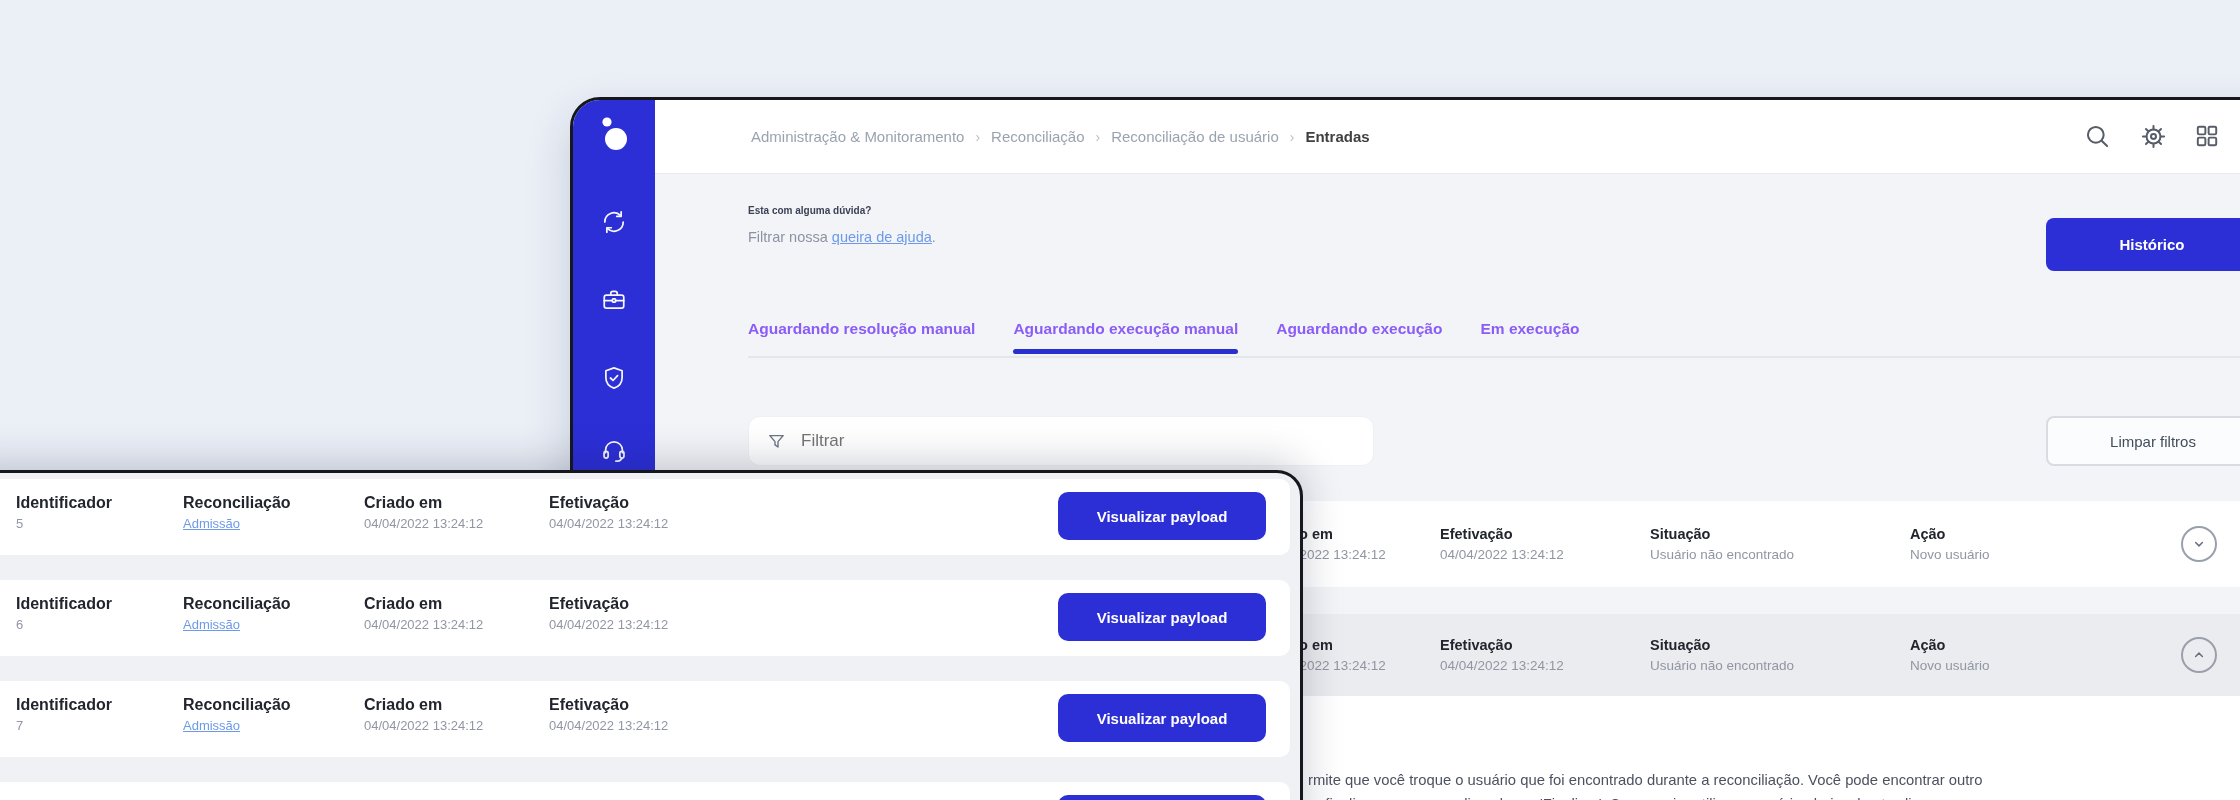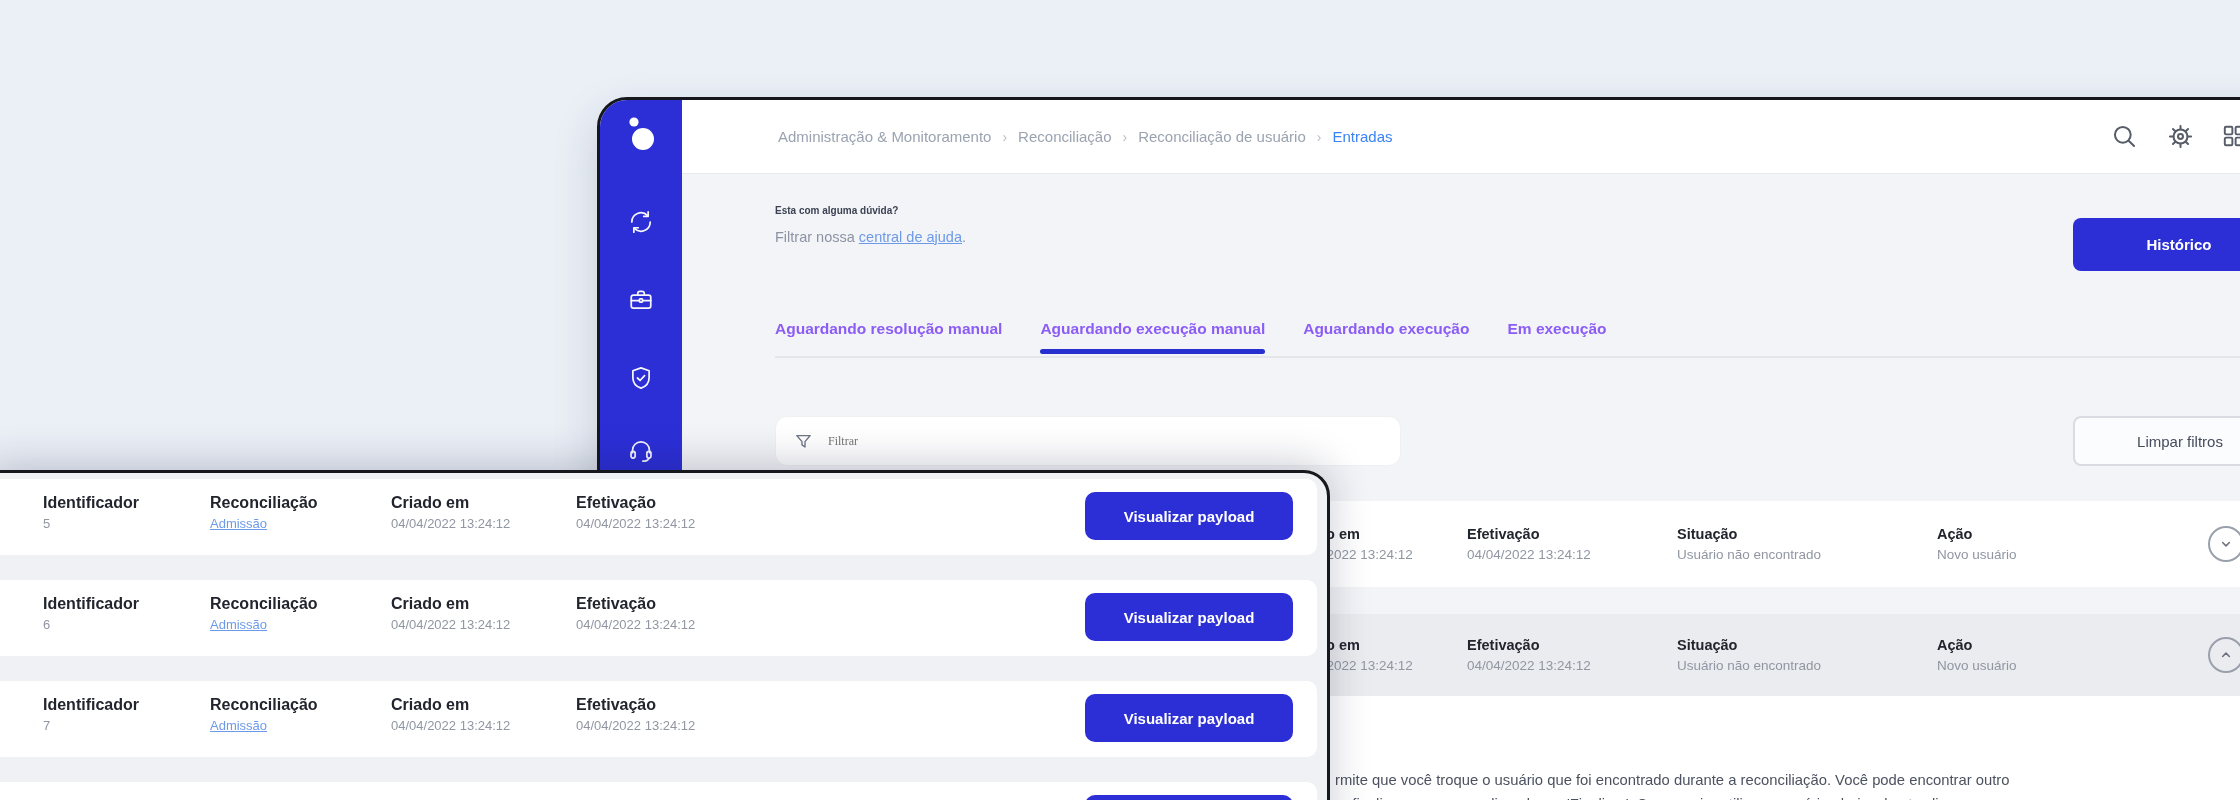--- a/index.html
+++ b/index.html
@@ -2,42 +2,42 @@
 <html><head>
 <meta charset="utf-8">
 <style>
   html,body{margin:0;padding:0;}
   body{
     width:2240px;height:800px;overflow:hidden;position:relative;
     background:#ebf0f7;
     font-family:"Liberation Sans","DejaVu Sans",sans-serif;
     -webkit-font-smoothing:antialiased;
   }
-  .stage{position:absolute;inset:0;margin-left:27px;}
+  .stage{position:absolute;inset:0;}
 
   
   .window{
     position:absolute;left:570px;top:97px;width:1931px;height:860px;
     background:#f3f4f7;border:3px solid #17181d;border-radius:30px;
     box-shadow:0 18px 45px rgba(30,40,80,.18);
     overflow:hidden;z-index:1;
   }
   .sidebar{position:absolute;left:0;top:0;bottom:0;width:82px;background:#2c2fd6;}
   .side-icon{position:absolute;left:50%;transform:translateX(-50%);width:28px;height:28px;display:flex;align-items:center;justify-content:center;}
   .side-icon svg{width:26px;height:26px;stroke:#ffffff;fill:none;stroke-width:1.6;stroke-linecap:round;stroke-linejoin:round;opacity:.96;}
   .logo-icon{top:12px;width:40px;height:44px;}
   .logo-icon svg{stroke:none;width:40px;height:44px;opacity:1;}
 
   .win-header{
     position:absolute;left:82px;right:0;top:0;height:73px;background:#ffffff;
     border-bottom:1px solid #e8eaee;
   }
   .breadcrumb{position:absolute;left:96px;top:0;height:73px;display:flex;align-items:center;gap:11px;font-size:15px;color:#9ba3b0;white-space:nowrap;}
   .crumb-sep{color:#b9c0cb;font-size:14px;}
-  .crumb-current{color:#3b82f6;font-weight:normal;}
+  .crumb-current{color:#404040;font-weight:bold;}
   .header-icons svg{stroke:#575d68;fill:none;stroke-width:1.8;stroke-linecap:round;stroke-linejoin:round;}
   .hicon{position:absolute;top:18px;width:36px;height:36px;display:flex;align-items:center;justify-content:center;cursor:pointer;}
 
   .content{position:absolute;left:82px;top:74px;right:0;bottom:0;background:#f3f4f7;}
 
   .help-title{position:absolute;left:93px;top:31px;font-size:10px;font-weight:bold;color:#3b4254;}
   .help-sub{position:absolute;left:93px;top:55px;font-size:14.5px;color:#8b93a3;}
   .help-link{color:#6d9ae8;text-decoration:underline;cursor:pointer;}
 
   .btn-primary{
@@ -51,22 +51,22 @@
   .tab.active::after{content:"";position:absolute;left:0;right:0;bottom:0;height:5px;background:#2730cf;border-radius:3px;}
   .tabs-line{position:absolute;left:93px;right:-60px;top:182px;height:2px;background:#e4e6ea;}
 
   .filter-box{
     position:absolute;left:93px;top:242px;width:626px;height:50px;background:#fff;border-radius:12px;
     display:flex;align-items:center;gap:13px;padding-left:18px;box-sizing:border-box;
     border:1px solid #eef0f3;
   }
   .filter-box svg{stroke:#6e7683;fill:none;stroke-width:1.7;stroke-linejoin:round;}
   .filter-box input{
-    border:none;outline:none;background:transparent;font-size:12px;color:#c2410c;width:540px;
-    font-family:Liberation Serif, serif;
+    border:none;outline:none;background:transparent;font-size:17px;color:#c2410c;width:540px;
+    font-family:Liberation Sans, sans-serif;
   }
   .limpar{
     position:absolute;left:1391px;top:242px;width:214px;height:50px;background:#fbfcfd;
     border:2px solid #d8dbe1;border-radius:8px;box-sizing:border-box;
     display:flex;align-items:center;justify-content:center;font-size:15px;color:#454c5c;cursor:pointer;
   }
 
   
   .trow{position:absolute;left:0;right:0;}
   .trow-a{top:327px;height:86px;background:#ffffff;}
@@ -175,21 +175,21 @@
             <rect x="13.5" y="13.5" width="7" height="7" rx="1.2"></rect>
           </svg>
         </div>
 
       </div>
     </div>
 
     <div class="content">
 
       <div class="help-title">Esta com alguma dúvida?</div>
-      <div class="help-sub"><span>Filtrar nossa </span><span class="help-link">central de ajuda</span><span>.</span></div>
+      <div class="help-sub"><span>Filtrar nossa </span><span class="help-link">queira de ajuda</span><span>.</span></div>
 
       <div class="btn-primary historico">Histórico</div>
 
       <div class="tabs">
         <div class="tab">Aguardando resolução manual</div>
         <div class="tab active">Aguardando execução manual</div>
         <div class="tab">Aguardando execução</div>
         <div class="tab">Em execução</div>
       </div>
       <div class="tabs-line"></div>

